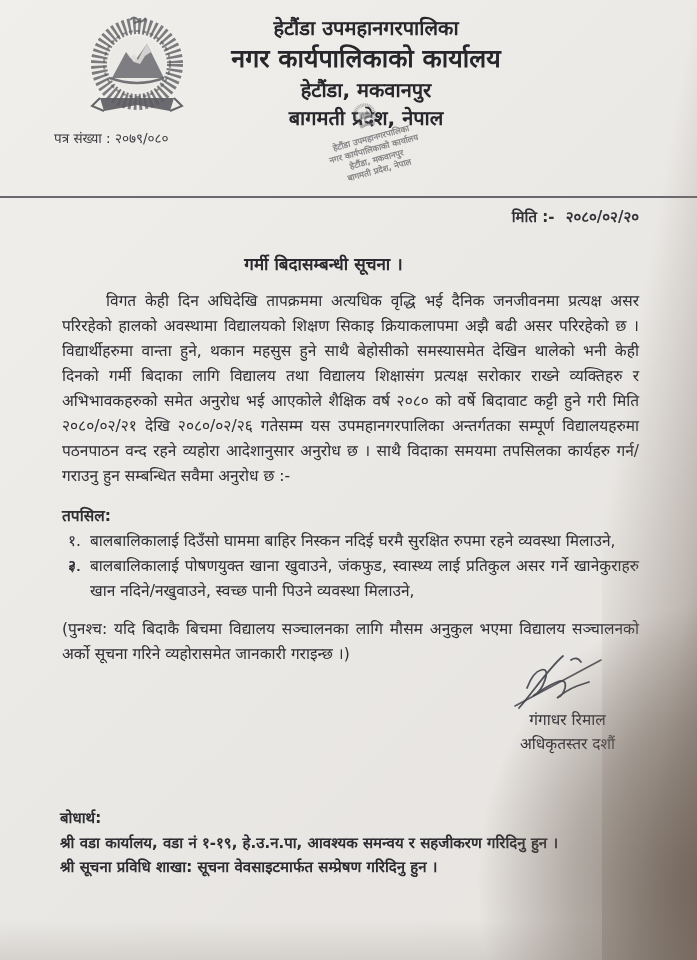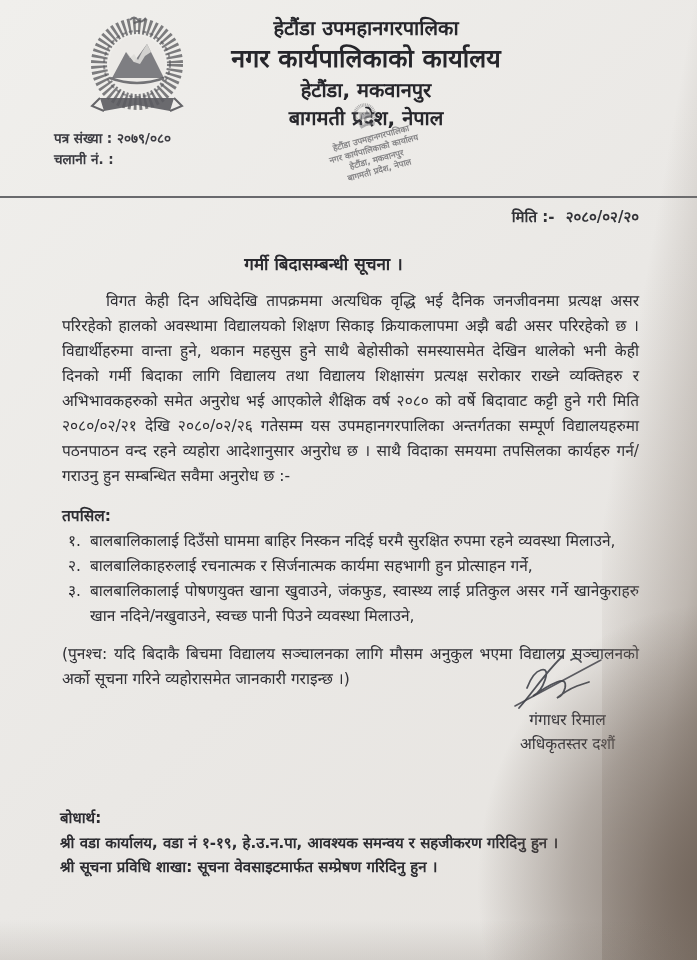--- a/index.html
+++ b/index.html
@@ -39,21 +39,21 @@
     position: absolute; left: 170px; top: 14px; width: 392px;
     text-align: center; color: #26262b; font-weight: 700;
   }
   .head-line1 { font-size: 20px; line-height: 28px; }
   .head-line2 { font-size: 25px; line-height: 34px; }
   .head-line3 { font-size: 20px; line-height: 28px; }
   .head-line4 { font-size: 20px; line-height: 28px; }
 
   .ref-block {
     position: absolute; left: 54px; top: 128px; width: 260px;
-    font-size: 13.5px; line-height: 21px; font-weight: 700; color: #3a3a40;
+    font-size: 13.5px; line-height: 21px; font-weight: 400; color: #3a3a40;
   }
 
   .stamp {
     position: absolute; left: 296px; top: 100px; width: 150px;
     transform: rotate(-15deg);
     text-align: center; color: rgba(96,96,100,0.85);
     font-size: 8.5px; line-height: 11px; font-weight: 600;
     opacity: 0.85;
   }
   .stamp svg { width: 40px; height: 30px; opacity: 0.8; }
@@ -124,23 +124,20 @@
     <div class="head-line1">हेटौंडा उपमहानगरपालिका</div>
     <div class="head-line2">नगर कार्यपालिकाको कार्यालय</div>
     <div class="head-line3">हेटौंडा, मकवानपुर</div>
     <div class="head-line4">बागमती प्रदेश, नेपाल</div>
   </div>
 
   <div class="ref-block">
     <div>
       <span>पत्र संख्या :</span>
       <span>२०७९/०८०</span>
-    </div>
-    <div>
-      <span>चलानी नं. :</span>
     </div>
   </div>
 
   <div class="stamp">
     <svg viewBox="0 0 100 70" aria-hidden="true">
       <circle cx="50" cy="32" r="24" class="emblem-ink" stroke-width="9" stroke-dasharray="2 2" opacity="0.7"></circle>
       <circle cx="50" cy="32" r="17" fill="#eceae7"></circle>
       <path d="M36,42 L45,26 L50,32 L58,22 L66,42 Z" fill="#77777c" opacity="0.8"></path>
       <path d="M30,56 L70,56 L67,64 L50,60 L33,64 Z" fill="#77777c" opacity="0.8"></path>
     </svg>
@@ -162,21 +159,20 @@
   <div class="body-block">
     <p class="para1">विगत केही दिन अघिदेखि तापक्रममा अत्यधिक वृद्धि भई दैनिक जनजीवनमा प्रत्यक्ष असर परिरहेको हालको अवस्थामा विद्यालयको शिक्षण सिकाइ क्रियाकलापमा अझै बढी असर परिरहेको छ । विद्यार्थीहरुमा वान्ता हुने, थकान महसुस हुने साथै बेहोसीको समस्यासमेत देखिन थालेको भनी केही दिनको गर्मी बिदाका लागि विद्यालय तथा विद्यालय शिक्षासंग प्रत्यक्ष सरोकार राख्ने व्यक्तिहरु र अभिभावकहरुको समेत अनुरोध भई आएकोले शैक्षिक वर्ष २०८० को वर्षे बिदावाट कट्टी हुने गरी मिति २०८०/०२/२१ देखि २०८०/०२/२६ गतेसम्म यस उपमहानगरपालिका अन्तर्गतका सम्पूर्ण विद्यालयहरुमा पठनपाठन वन्द रहने व्यहोरा आदेशानुसार अनुरोध छ । साथै विदाका समयमा तपसिलका कार्यहरु गर्न/गराउनु हुन सम्बन्धित सवैमा अनुरोध छ :-</p>
     <div class="tapasil">तपसिल:</div>
     <div class="sched">
       <div class="sched-item">
         <span class="num">१.</span>
         <span>बालबालिकालाई दिउँसो घाममा बाहिर निस्कन नदिई घरमै सुरक्षित रुपमा रहने व्यवस्था मिलाउने,</span>
       </div>
       <div class="sched-item">
         <span class="num">२.</span>
-        <span>बालबालिकाहरुलाई रचनात्मक र सिर्जनात्मक कार्यमा सहभागी हुन प्रोत्साहन गर्ने,</span>
       </div>
       <div class="sched-item">
         <span class="num">३.</span>
         <span>बालबालिकालाई पोषणयुक्त खाना खुवाउने, जंकफुड, स्वास्थ्य लाई प्रतिकुल असर गर्ने खानेकुराहरु खान नदिने/नखुवाउने, स्वच्छ पानी पिउने व्यवस्था मिलाउने,</span>
       </div>
     </div>
     <p class="postscript">(पुनश्च: यदि बिदाकै बिचमा विद्यालय सञ्चालनका लागि मौसम अनुकुल भएमा विद्यालय सञ्चालनको अर्को सूचना गरिने व्यहोरासमेत जानकारी गराइन्छ ।)</p>
   </div>
 
   <svg class="signature-svg" viewBox="0 0 115 72" aria-hidden="true">

